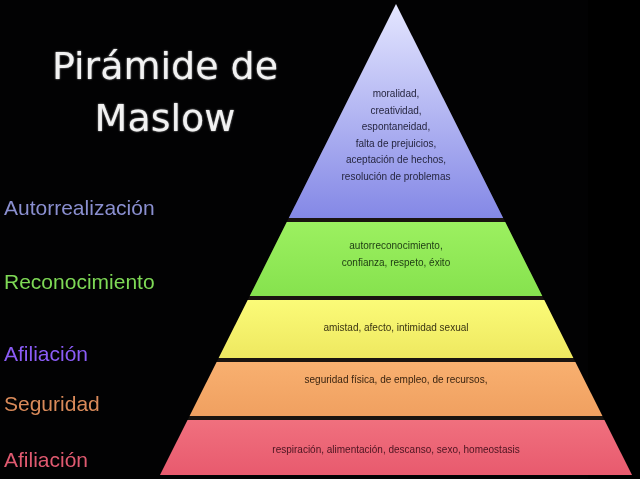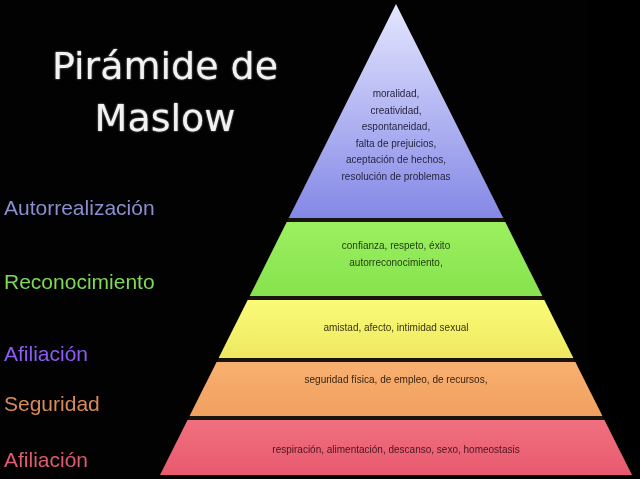--- a/index.html
+++ b/index.html
@@ -62,22 +62,22 @@
   <div id="texts">
       <div class="tier-text" style="left: 196px; width: 400px; top: 86px; color: rgb(38, 38, 64);">
         <div>moralidad,</div>
         <div>creatividad,</div>
         <div>espontaneidad,</div>
         <div>falta de prejuicios,</div>
         <div>aceptación de hechos,</div>
         <div>resolución de problemas</div>
       </div>
       <div class="tier-text" style="left: 196px; width: 400px; top: 238px; color: rgb(29, 58, 18);">
+        <div>autorreconocimiento,</div>
         <div>confianza, respeto, éxito</div>
-        <div>autorreconocimiento,</div>
       </div>
       <div class="tier-text" style="left: 196px; width: 400px; top: 320px; color: rgb(58, 52, 18);">
         <div>amistad, afecto, intimidad sexual</div>
       </div>
       <div class="tier-text" style="left: 196px; width: 400px; top: 372px; color: rgb(58, 36, 16);">
         <div>seguridad física, de empleo, de recursos,</div>
       </div>
       <div class="tier-text" style="left: 196px; width: 400px; top: 442px; color: rgb(74, 20, 32);">
         <div>respiración, alimentación, descanso, sexo, homeostasis</div>
       </div>

